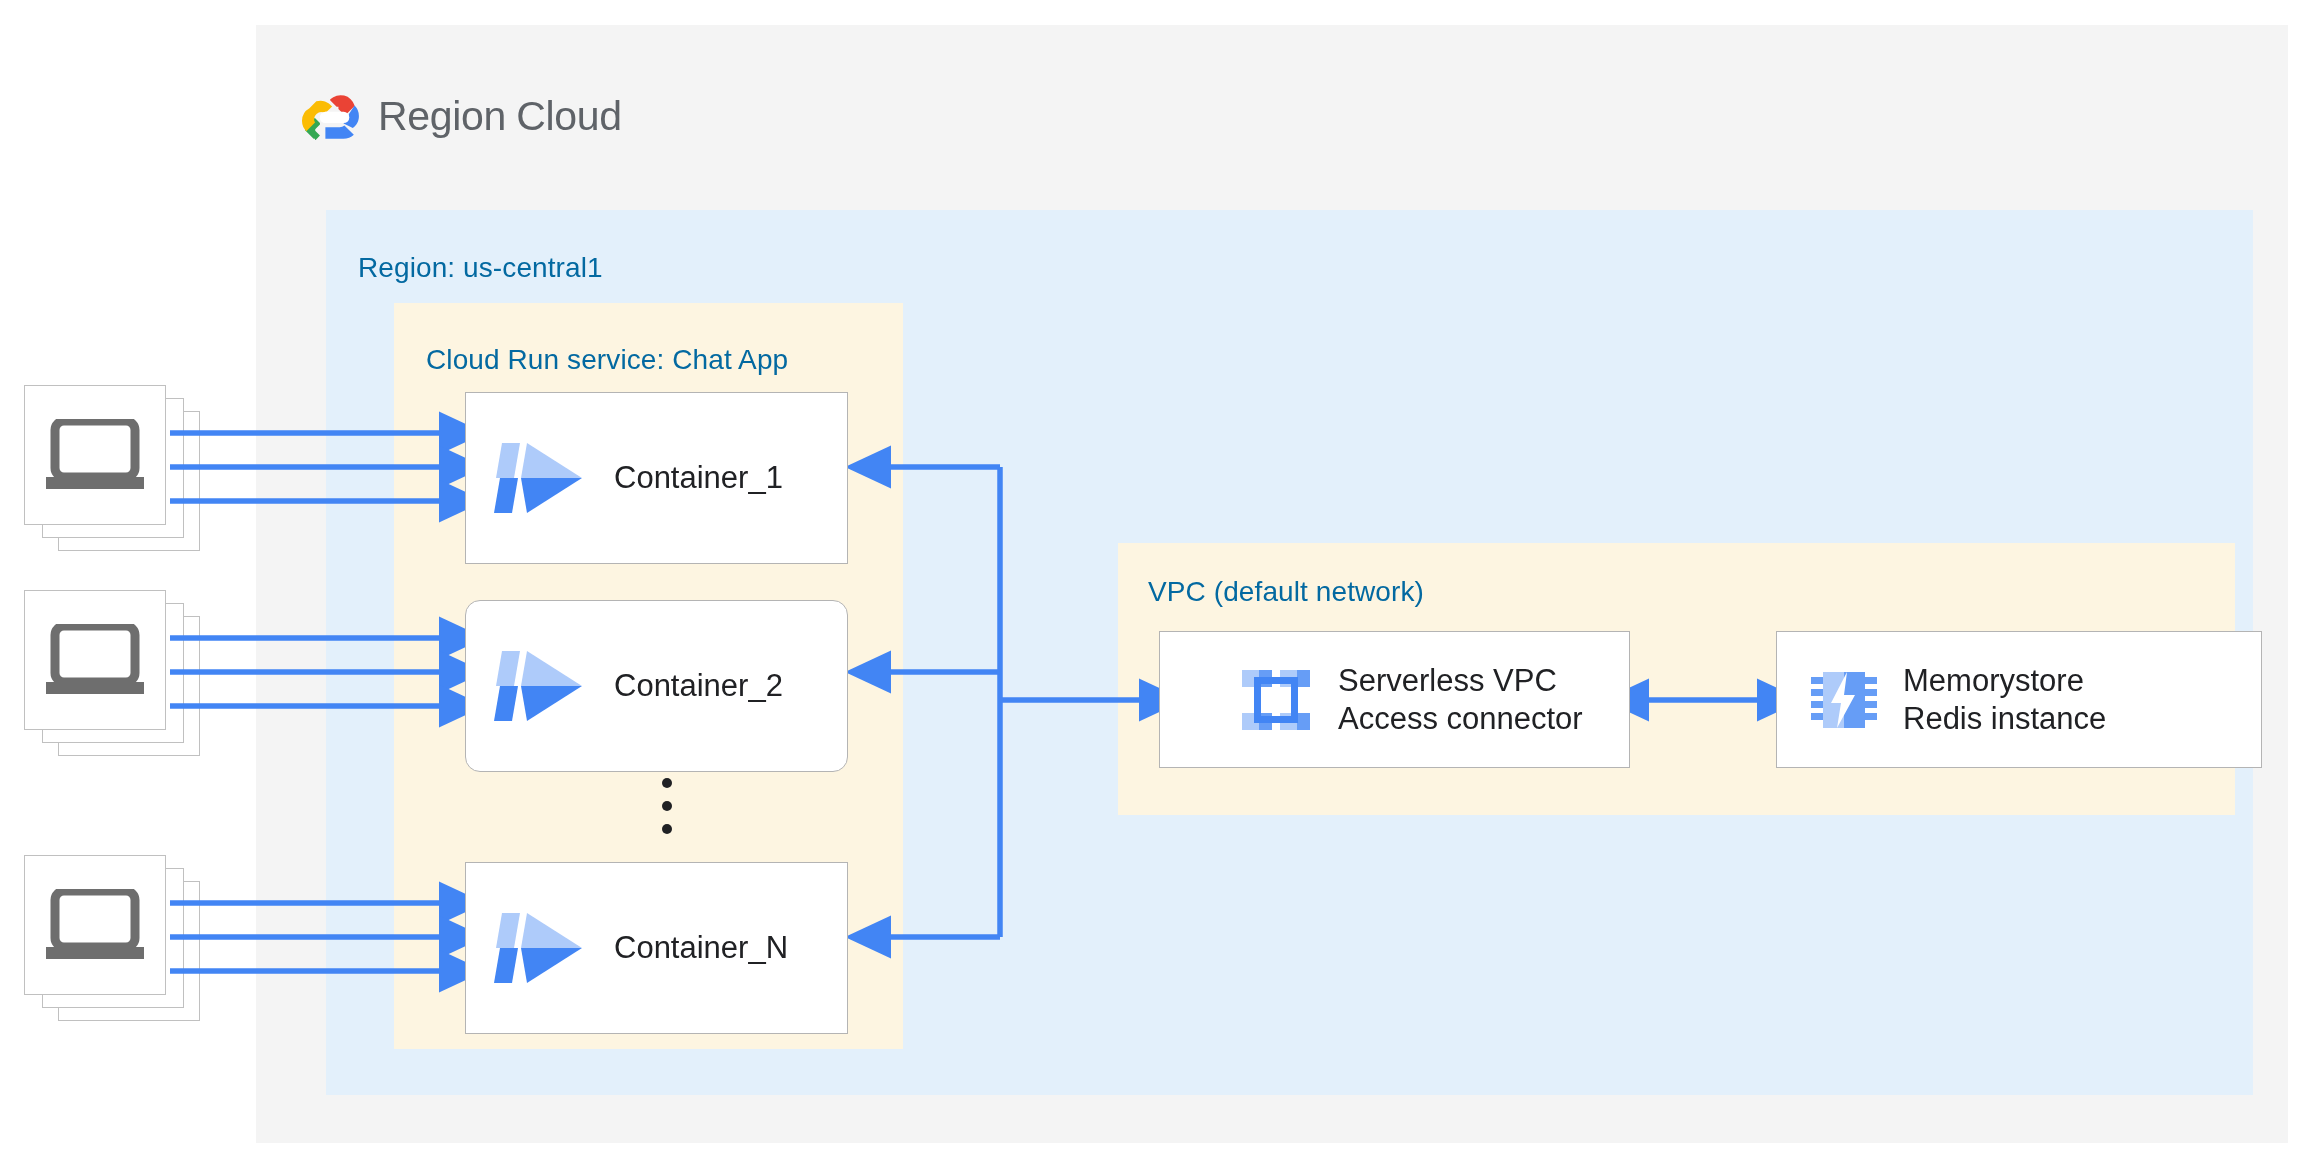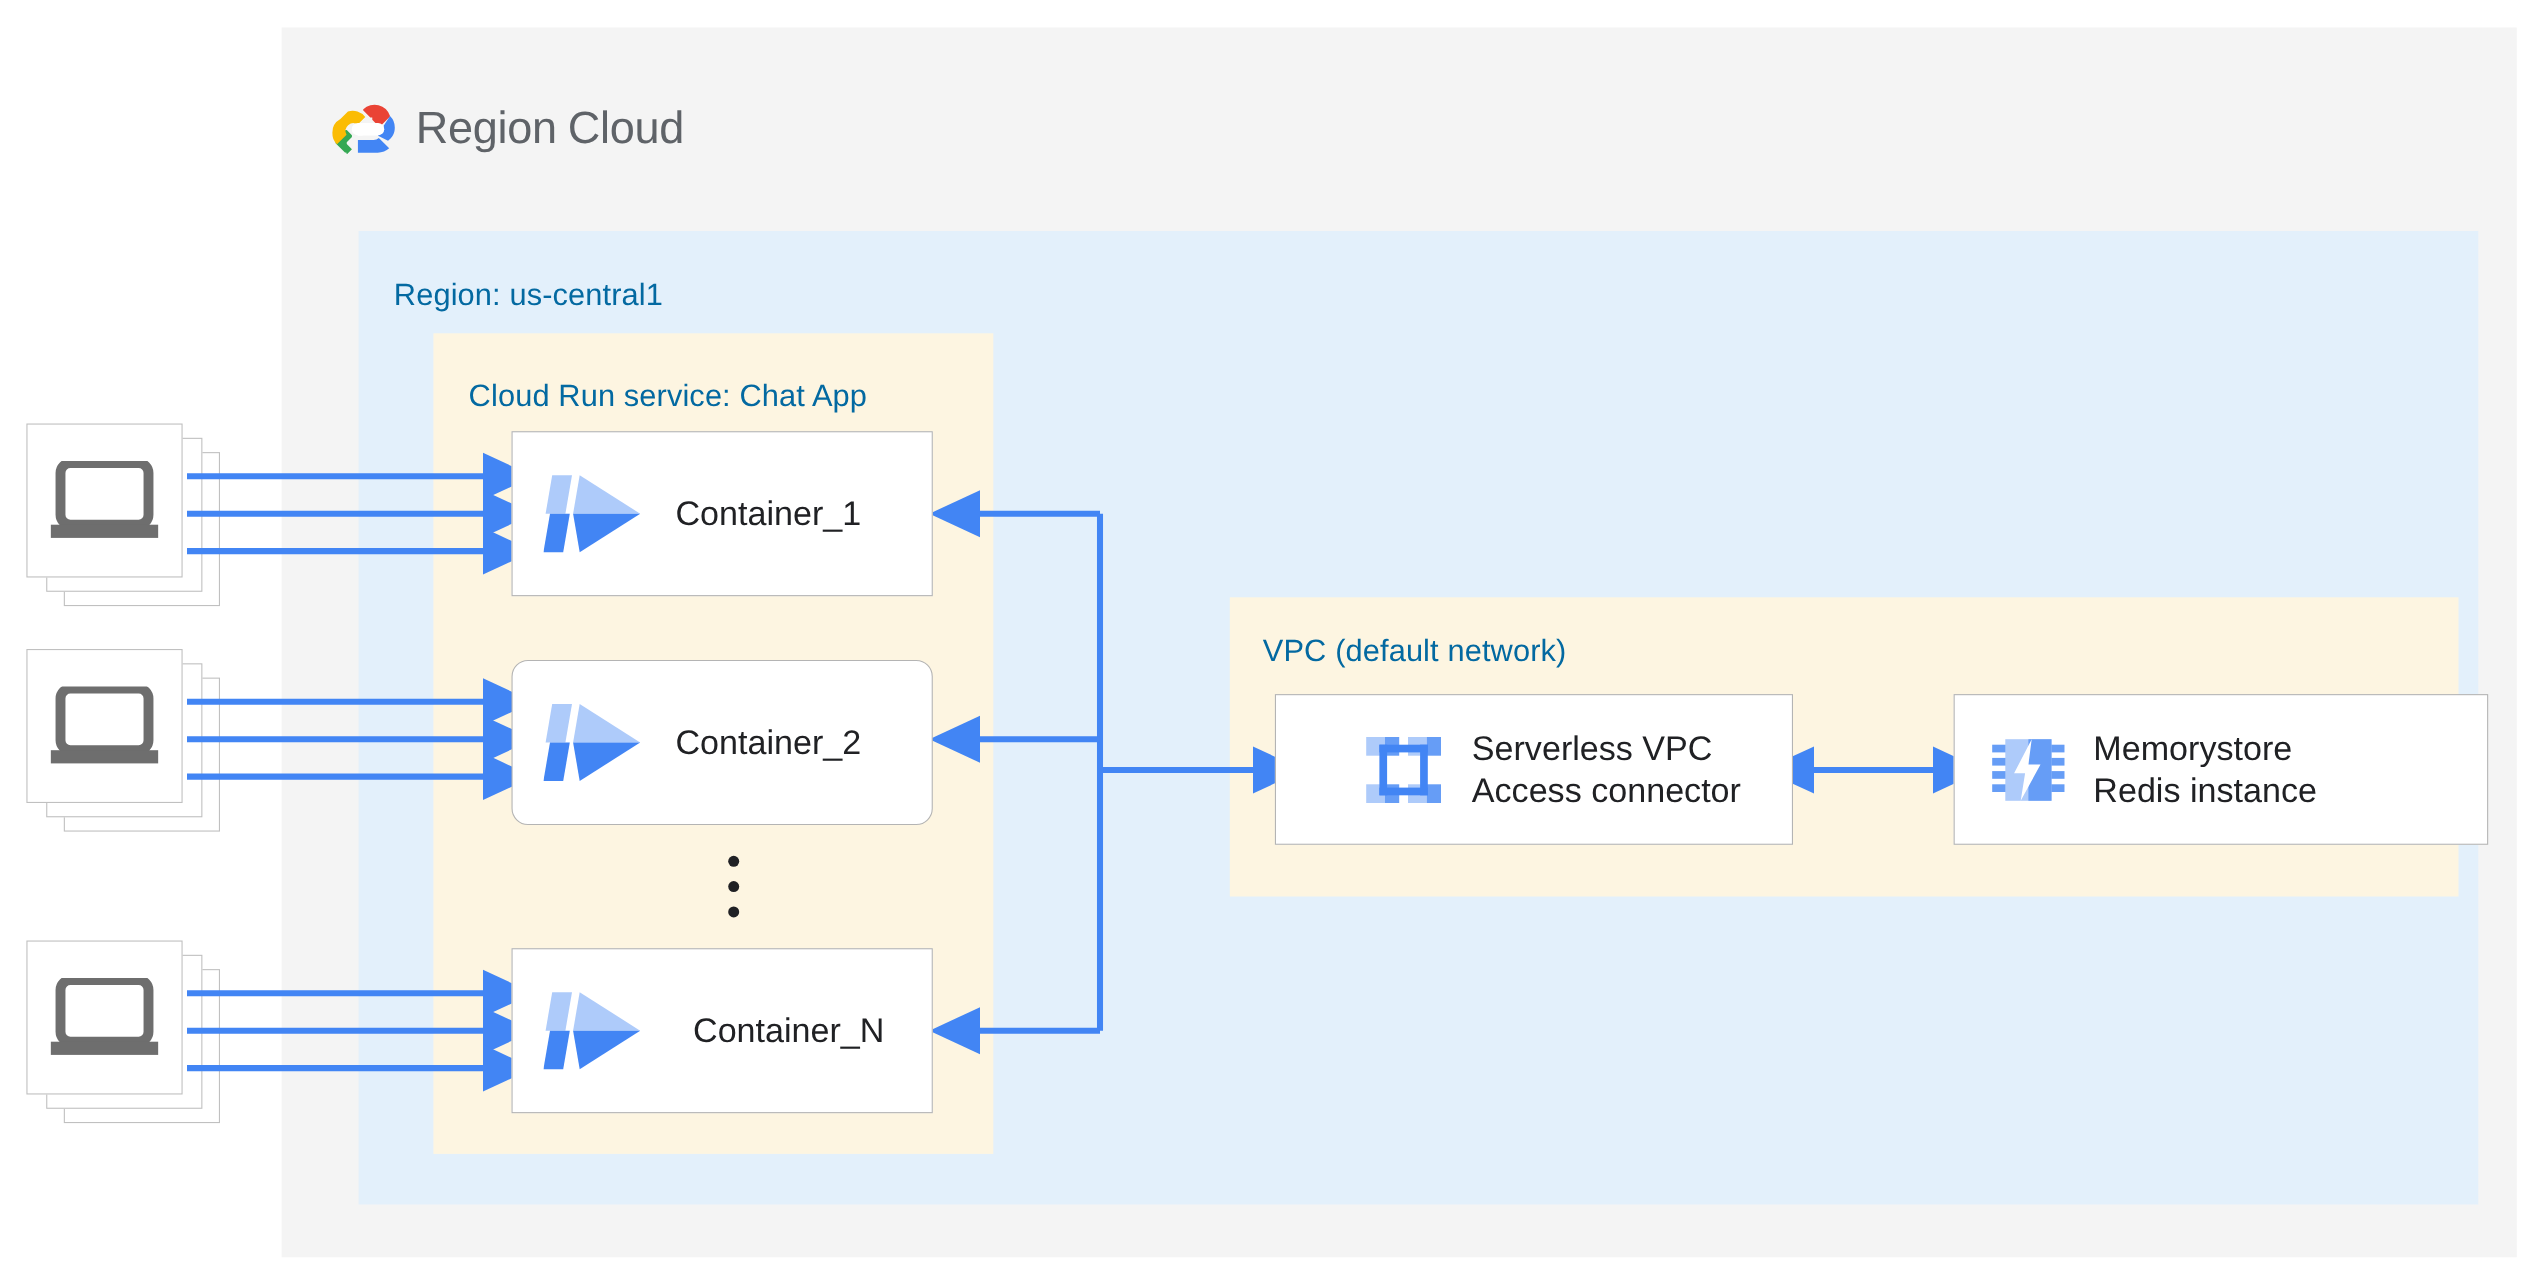--- a/index.html
+++ b/index.html
@@ -92,27 +92,27 @@
     justify-content: center;
   }
   .node .node-label {
     color: #202124;
     font-size: 31px;
     line-height: 1.22;
     white-space: pre-line;
   }
 
   
-  .container-node { width: 383px; height: 150px; }
+  .container-node { width: 383px; height: 172px; }
   .container-node .node-icon { width: 92px; height: 74px; margin-left: 28px; }
   .container-node .node-label { margin-left: 28px; }
 
   #container-1 { left: 465px; top: 392px; }
   #container-2 { left: 465px; top: 600px; border-radius: 15px; }
-  #container-n { left: 465px; top: 862px; gap: 16px; }
+  #container-n { left: 465px; top: 862px; }
 
   
   #vpc-connector {
     left: 1159px; top: 631px;
     width: 471px; height: 137px; padding-left: 48px;
   }
   #vpc-connector .node-icon { width: 72px; height: 72px; margin-left: 32px; }
   #vpc-connector .node-label { margin-left: 26px; }
 
   

